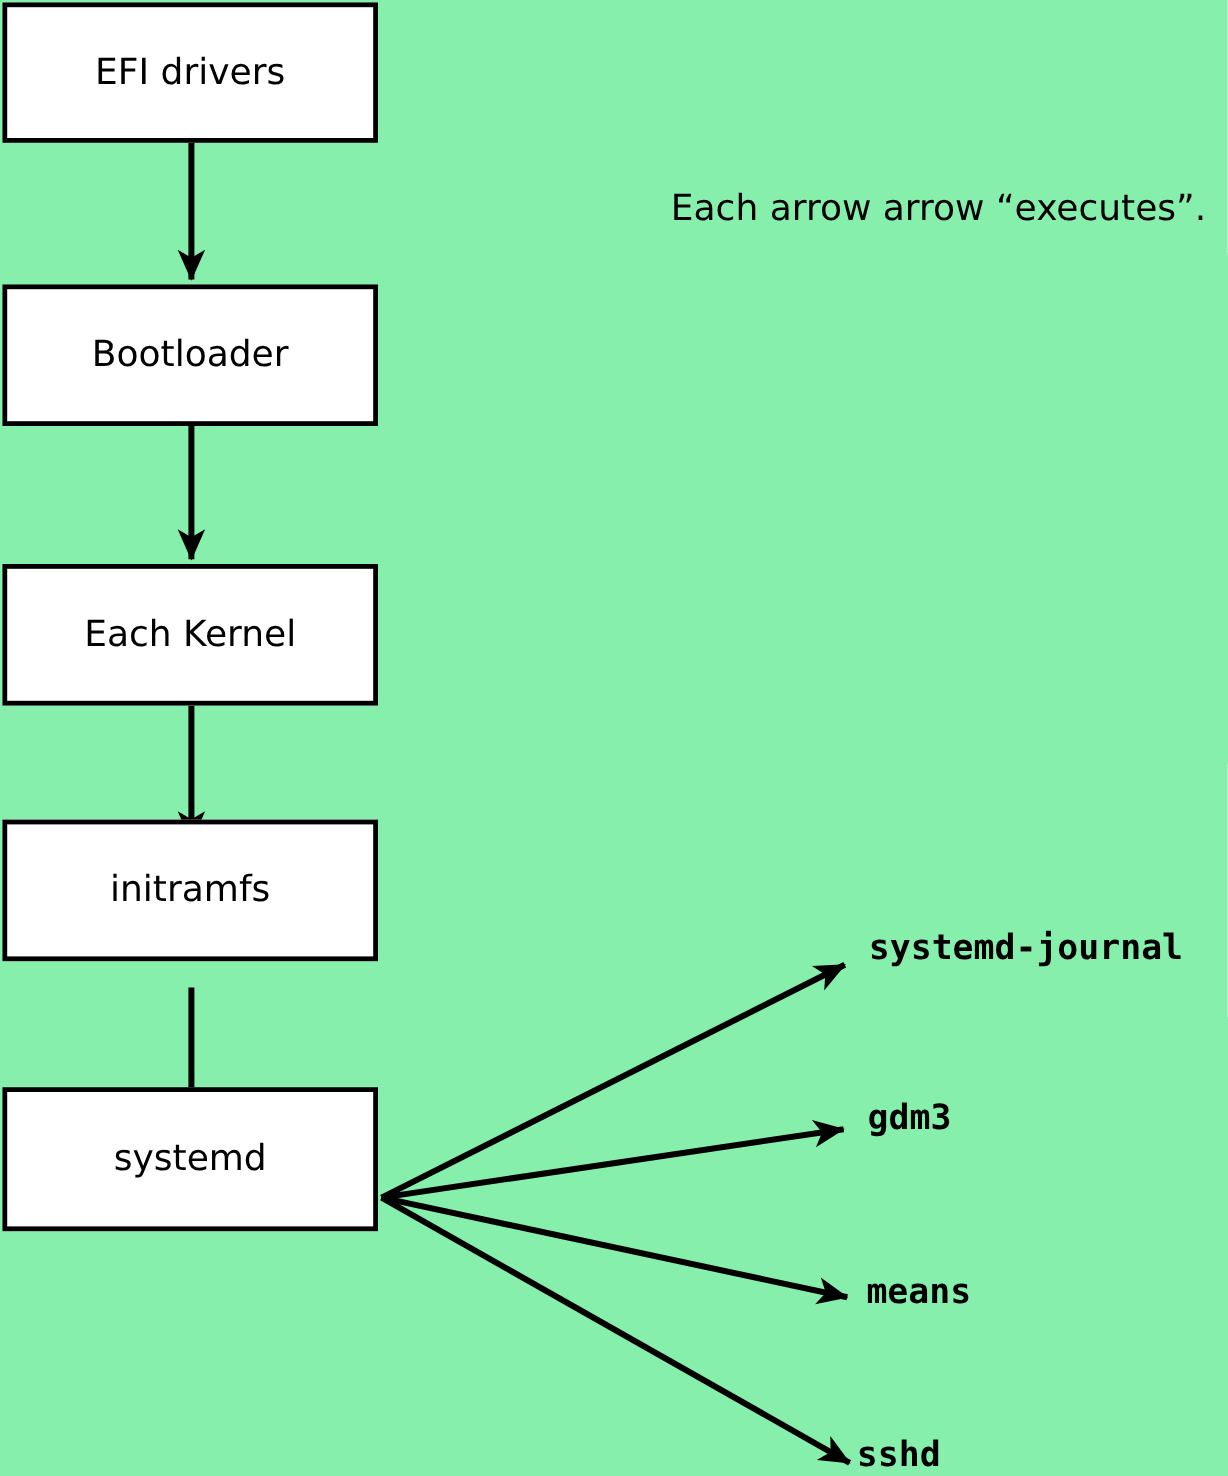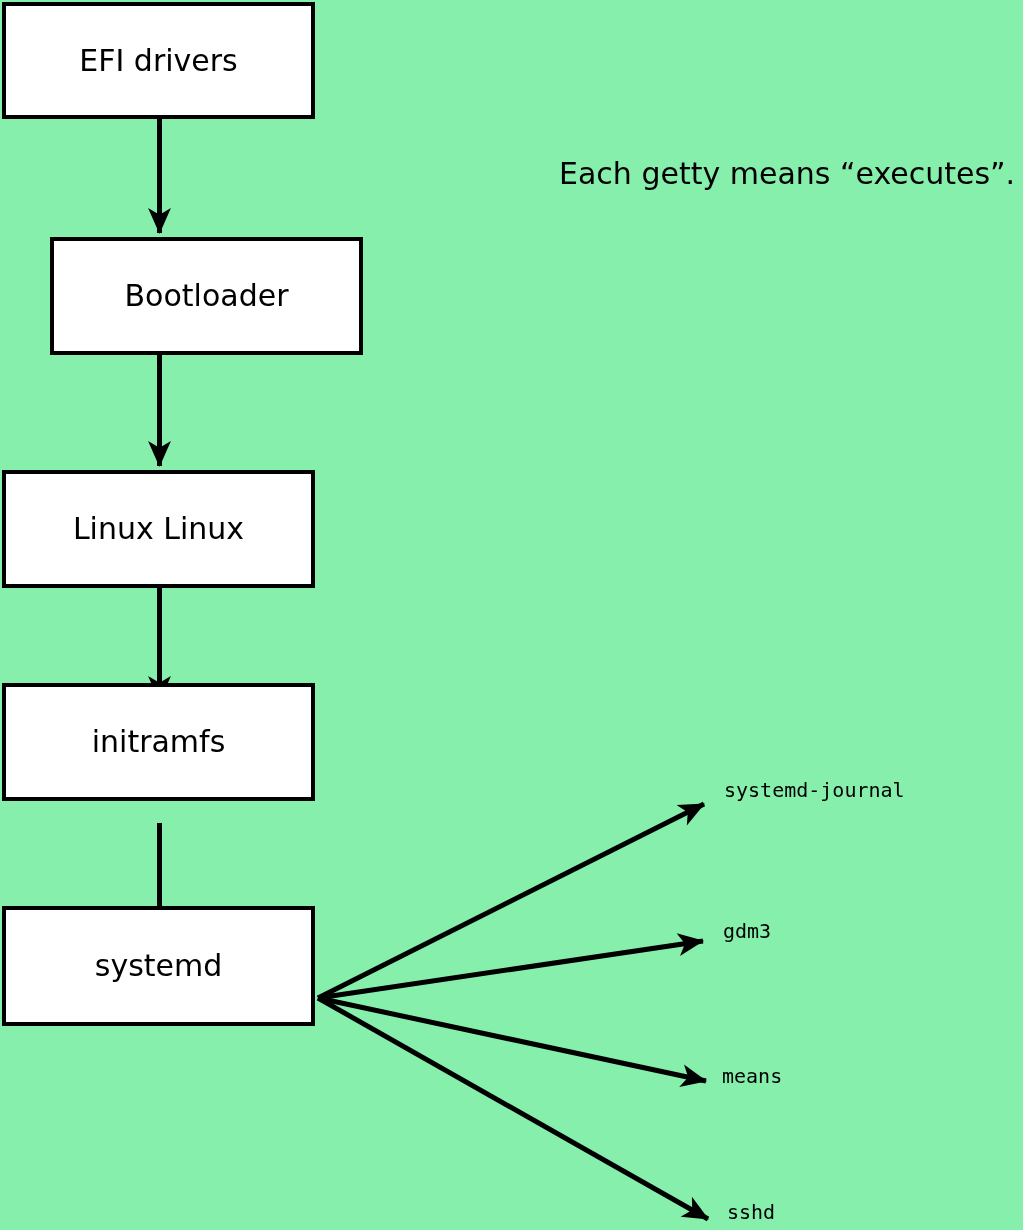--- a/index.html
+++ b/index.html
@@ -36,44 +36,45 @@
     box-sizing: border-box;
     border: 4px solid #000000;
     background: #ffffff;
     display: flex;
     align-items: center;
     justify-content: center;
     font-size: 30px;
     line-height: 1;
   }
   .b1 { top: 2px;   height: 117px; }
-  .b2 { top: 237px; height: 118px; margin-left: 48px; }
+  .b2 { top: 237px; height: 118px; }
   .b3 { top: 470px; height: 118px; }
   .b4 { top: 683px; height: 118px; }
   .b5 { top: 906px; height: 120px; }
   .note {
     position: absolute;
     left: 559px;
     top: 156px;
     font-size: 30px;
     line-height: 1.2;
     white-space: nowrap;
   }
   .svc {
     position: absolute;
     transform: translateY(-50%);
     font-family: "DejaVu Sans Mono", monospace;
-    font-size: 20px;
+    font-size: 29px;
     line-height: 1;
     white-space: nowrap;
+    font-weight: bold;
   }
   .svc1 { left: 724px; top: 790px; }
   .svc2 { left: 723px; top: 931px; text-align: right; }
   .svc3 { left: 722px; top: 1076px; }
-  .svc4 { left: 714px; top: 1212px; margin-left: 13px; }
+  .svc4 { left: 714px; top: 1212px; }
 </style>
 </head>
 <body>
 
 <div class="canvas">
 
   <svg class="arrow-layer" viewBox="0 0 1023 1230" xmlns="http://www.w3.org/2000/svg">
     <defs>
       <marker id="ah" viewBox="0 0 10 10" refX="9.6" refY="5" markerWidth="34" markerHeight="26" orient="auto" markerUnits="userSpaceOnUse">
         <path d="M 0 0.6 L 10 5 L 0 9.4 L 2.6 5 Z" fill="#000000"></path>
@@ -89,29 +90,29 @@
     <path class="arrow" marker-end="url(#ah)" d="M 318 998 L 708 1219"></path>
   </svg>
 
   <div class="flow-box b1">
     <span>EFI drivers</span>
   </div>
   <div class="flow-box b2">
     <span>Bootloader</span>
   </div>
   <div class="flow-box b3">
-    <span>Linux Linux</span>
+    <span>Each Kernel</span>
   </div>
   <div class="flow-box b4">
     <span>initramfs</span>
   </div>
   <div class="flow-box b5">
     <span>systemd</span>
   </div>
 
-  <div class="note">Each getty means “executes”.</div>
+  <div class="note">Each arrow arrow “executes”.</div>
 
   <div class="svc svc1">systemd-journal</div>
   <div class="svc svc2">gdm3</div>
   <div class="svc svc3">means</div>
   <div class="svc svc4">sshd</div>
 
 </div>
 
 </body></html>

